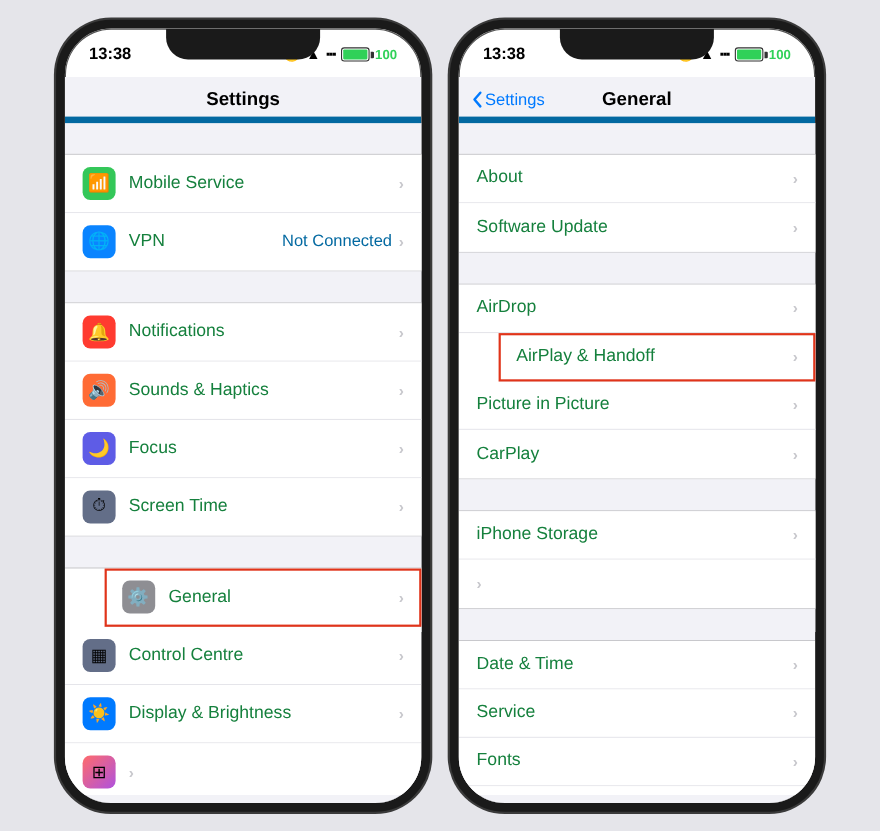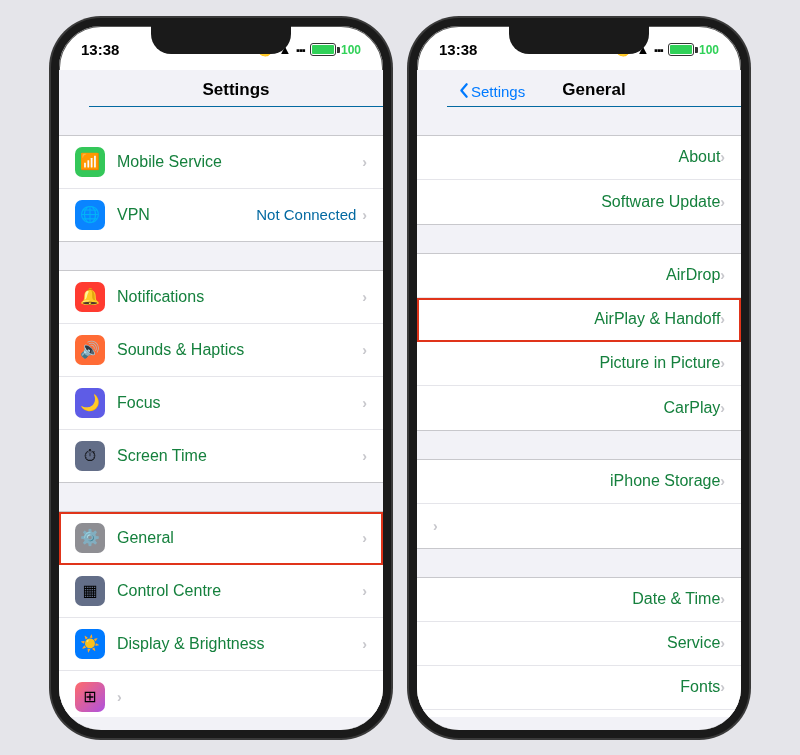--- a/index.html
+++ b/index.html
@@ -86,23 +86,22 @@
       left: 0; right: 0; bottom: 0;
       background: #f2f2f7;
       overflow: hidden;
     }
 
     
     .nav-bar {
       background: #f2f2f7;
       text-align: center;
       padding: 10px 16px 6px;
-      border-bottom: 1px solid #0369a1;
+      border-bottom: 6px solid #0369a1;
       position: relative;
-      margin-left: 30px;
     }
     .nav-title {
       font-size: 17px;
       font-weight: 600;
       color: #000;
     }
     .nav-back {
       position: absolute;
       left: 12px;
       top: 50%;
@@ -173,29 +172,30 @@
       font-size: 14px;
       font-weight: 600;
     }
 
     
     .highlighted {
       outline: 2.5px solid #e0341a;
       outline-offset: -2px;
       border-radius: 0;
       z-index: 1;
+      margin-left: 36px;
     }
 
     
     .icon-green { background: #34c759; }
     .icon-blue-dark { background: #0a84ff; }
     .icon-red { background: #ff3b30; }
 
     
-    .no-icon .item-label { margin-left: 0; text-align: right; }
+    .no-icon .item-label { margin-left: 0; }
   </style>
 </head>
 <body>
 
 <div class="phone">
   <div class="notch"></div>
   <div class="status-bar">
     <span class="status-time">13:38</span>
     <div class="status-right">
       <span style="font-size:12px;">🌙</span>

